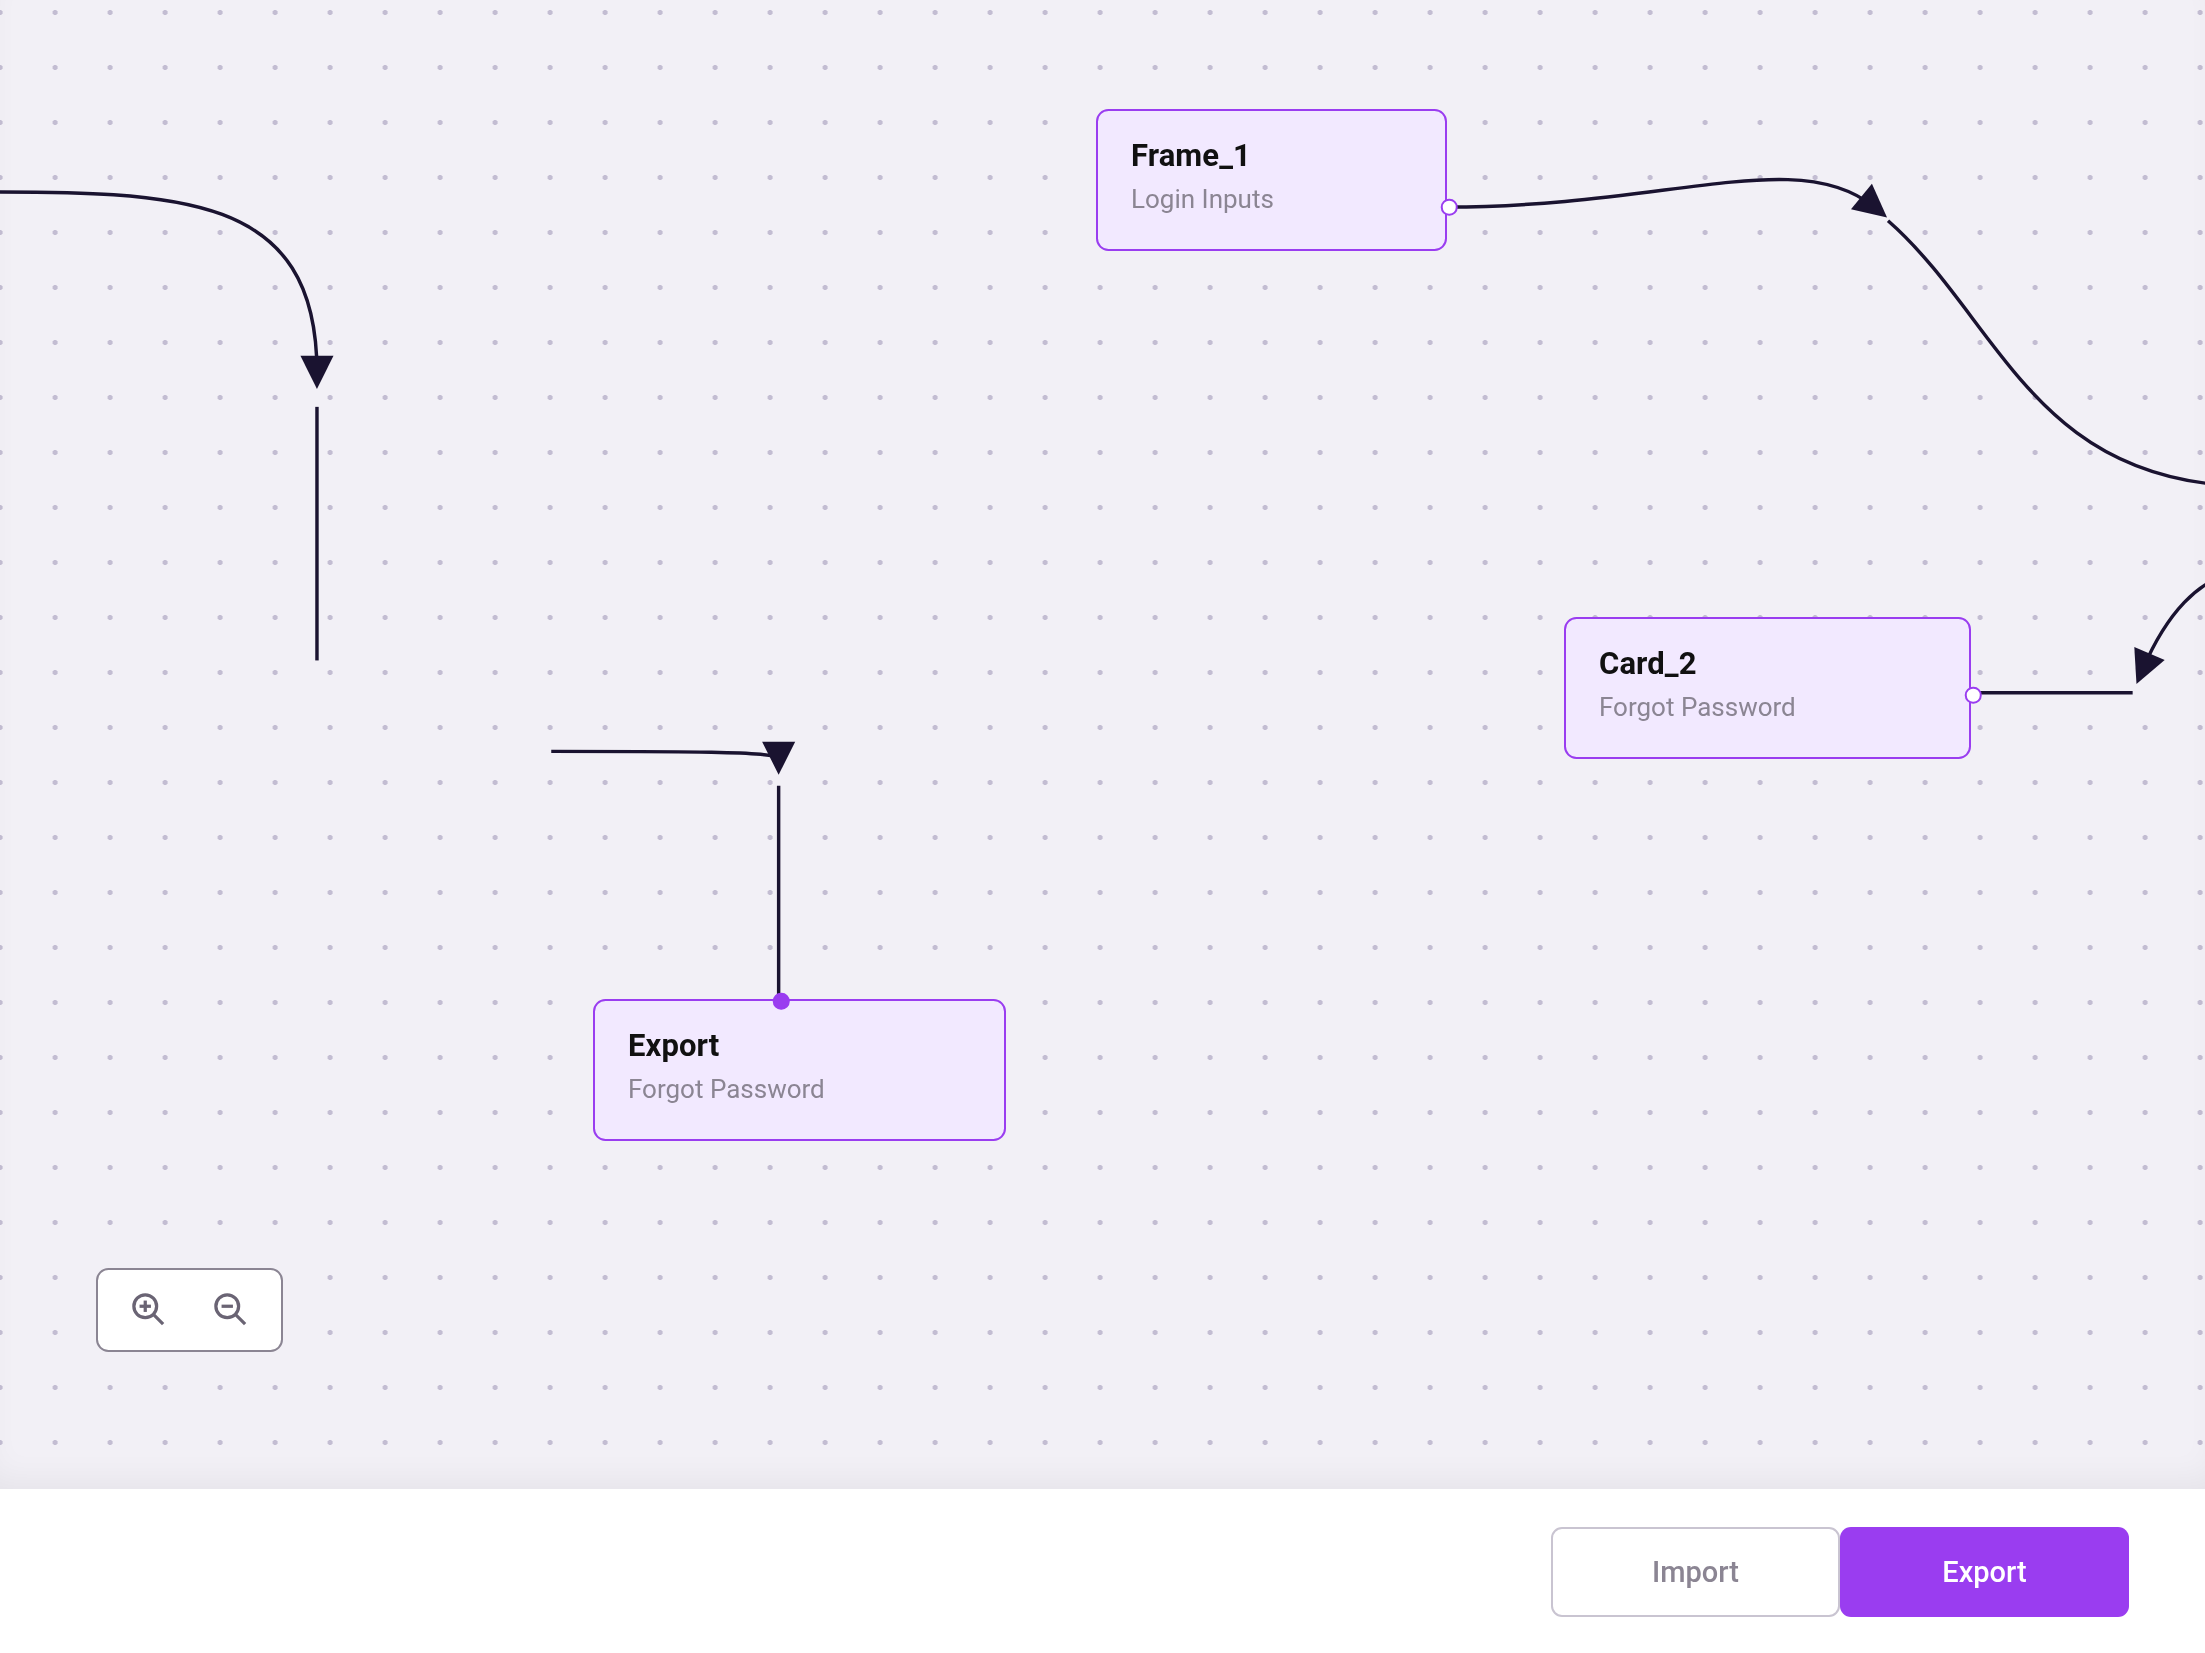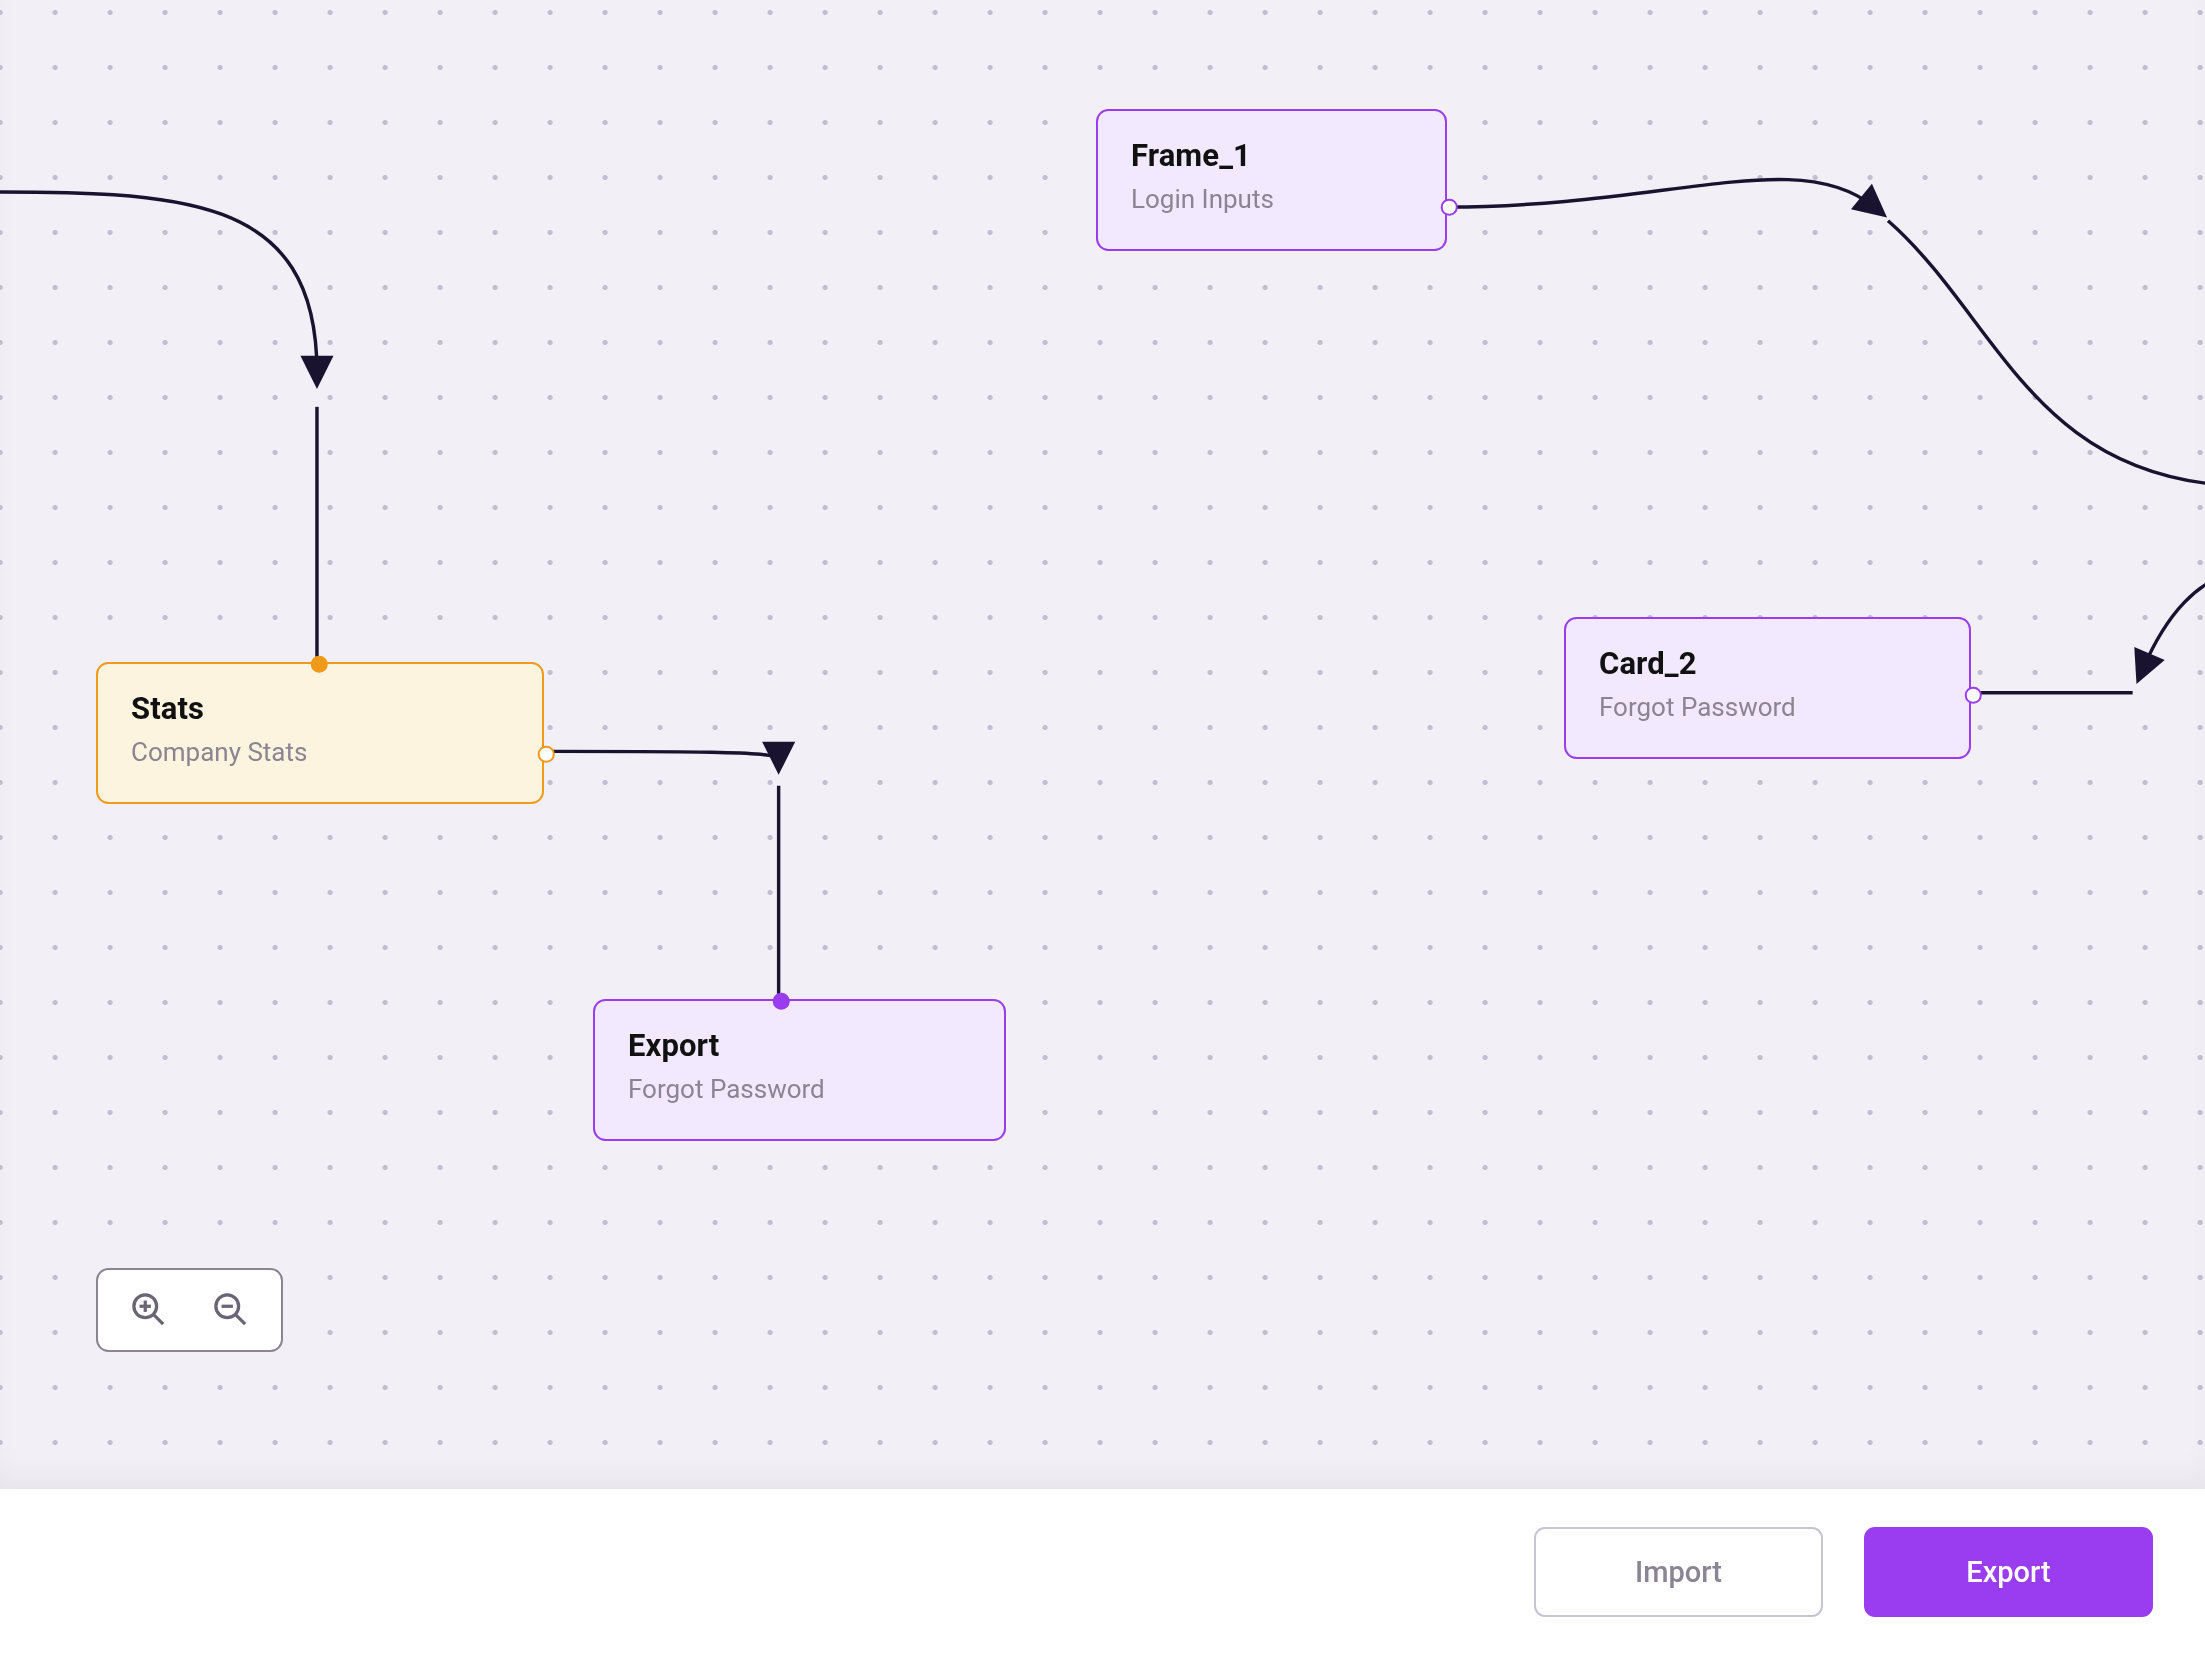--- a/index.html
+++ b/index.html
@@ -85,22 +85,21 @@
 
   .footer {
     position: absolute;
     left: 0; bottom: 0;
     width: 2205px;
     height: 165px;
     background: #fff;
     display: flex;
     align-items: center;
     justify-content: flex-end;
-    gap: 41px;
-    padding-right: 52px;
+    padding-right: 76px;
   }
   .btn {
     min-width: 289px;
     height: 90px;
     border-radius: 11px;
     font-size: 29px;
     font-weight: 500;
     display: flex;
     align-items: center;
     justify-content: center;
@@ -135,26 +134,20 @@
     <path d="M 800 1090 C 980 1090, 1130 1090, 1130 1100" stroke="#1a1330" stroke-width="5" fill="none" marker-end="url(#arrow)"></path>
     <path d="M 1130 1140 L 1130 1450" stroke="#1a1330" stroke-width="5" fill="none"></path>
 
     <path d="M 2100 300 C 2420 300, 2610 210, 2720 300" stroke="#1a1330" stroke-width="5" fill="none" marker-end="url(#arrow)"></path>
     <path d="M 2740 320 C 2900 460, 2950 700, 3260 705" stroke="#1a1330" stroke-width="5" fill="none"></path>
 
     <path d="M 3260 830 C 3190 830, 3140 900, 3110 970" stroke="#1a1330" stroke-width="5" fill="none" marker-end="url(#arrow)"></path>
     <path d="M 3095 1005 C 3050 1005, 2950 1005, 2870 1005" stroke="#1a1330" stroke-width="5" fill="none"></path>
   </svg>
 
-  <div class="node orange" style="left:96px; top:662px; width:448px;">
-    <div class="title">Stats</div>
-    <div class="subtitle">Company Stats</div>
-    <div class="port filled-orange" style="left:221px; top:0;"></div>
-    <div class="port outline-orange" style="left:448px; top:90px;"></div>
-  </div>
 
   <div class="node purple" style="left:593px; top:999px; width:413px;">
     <div class="title">Export</div>
     <div class="subtitle">Forgot Password</div>
     <div class="port filled-purple" style="left:186px; top:0;"></div>
   </div>
 
   <div class="node purple" style="left:1096px; top:109px; width:351px;">
     <div class="title">Frame_1</div>
     <div class="subtitle">Login Inputs</div>

